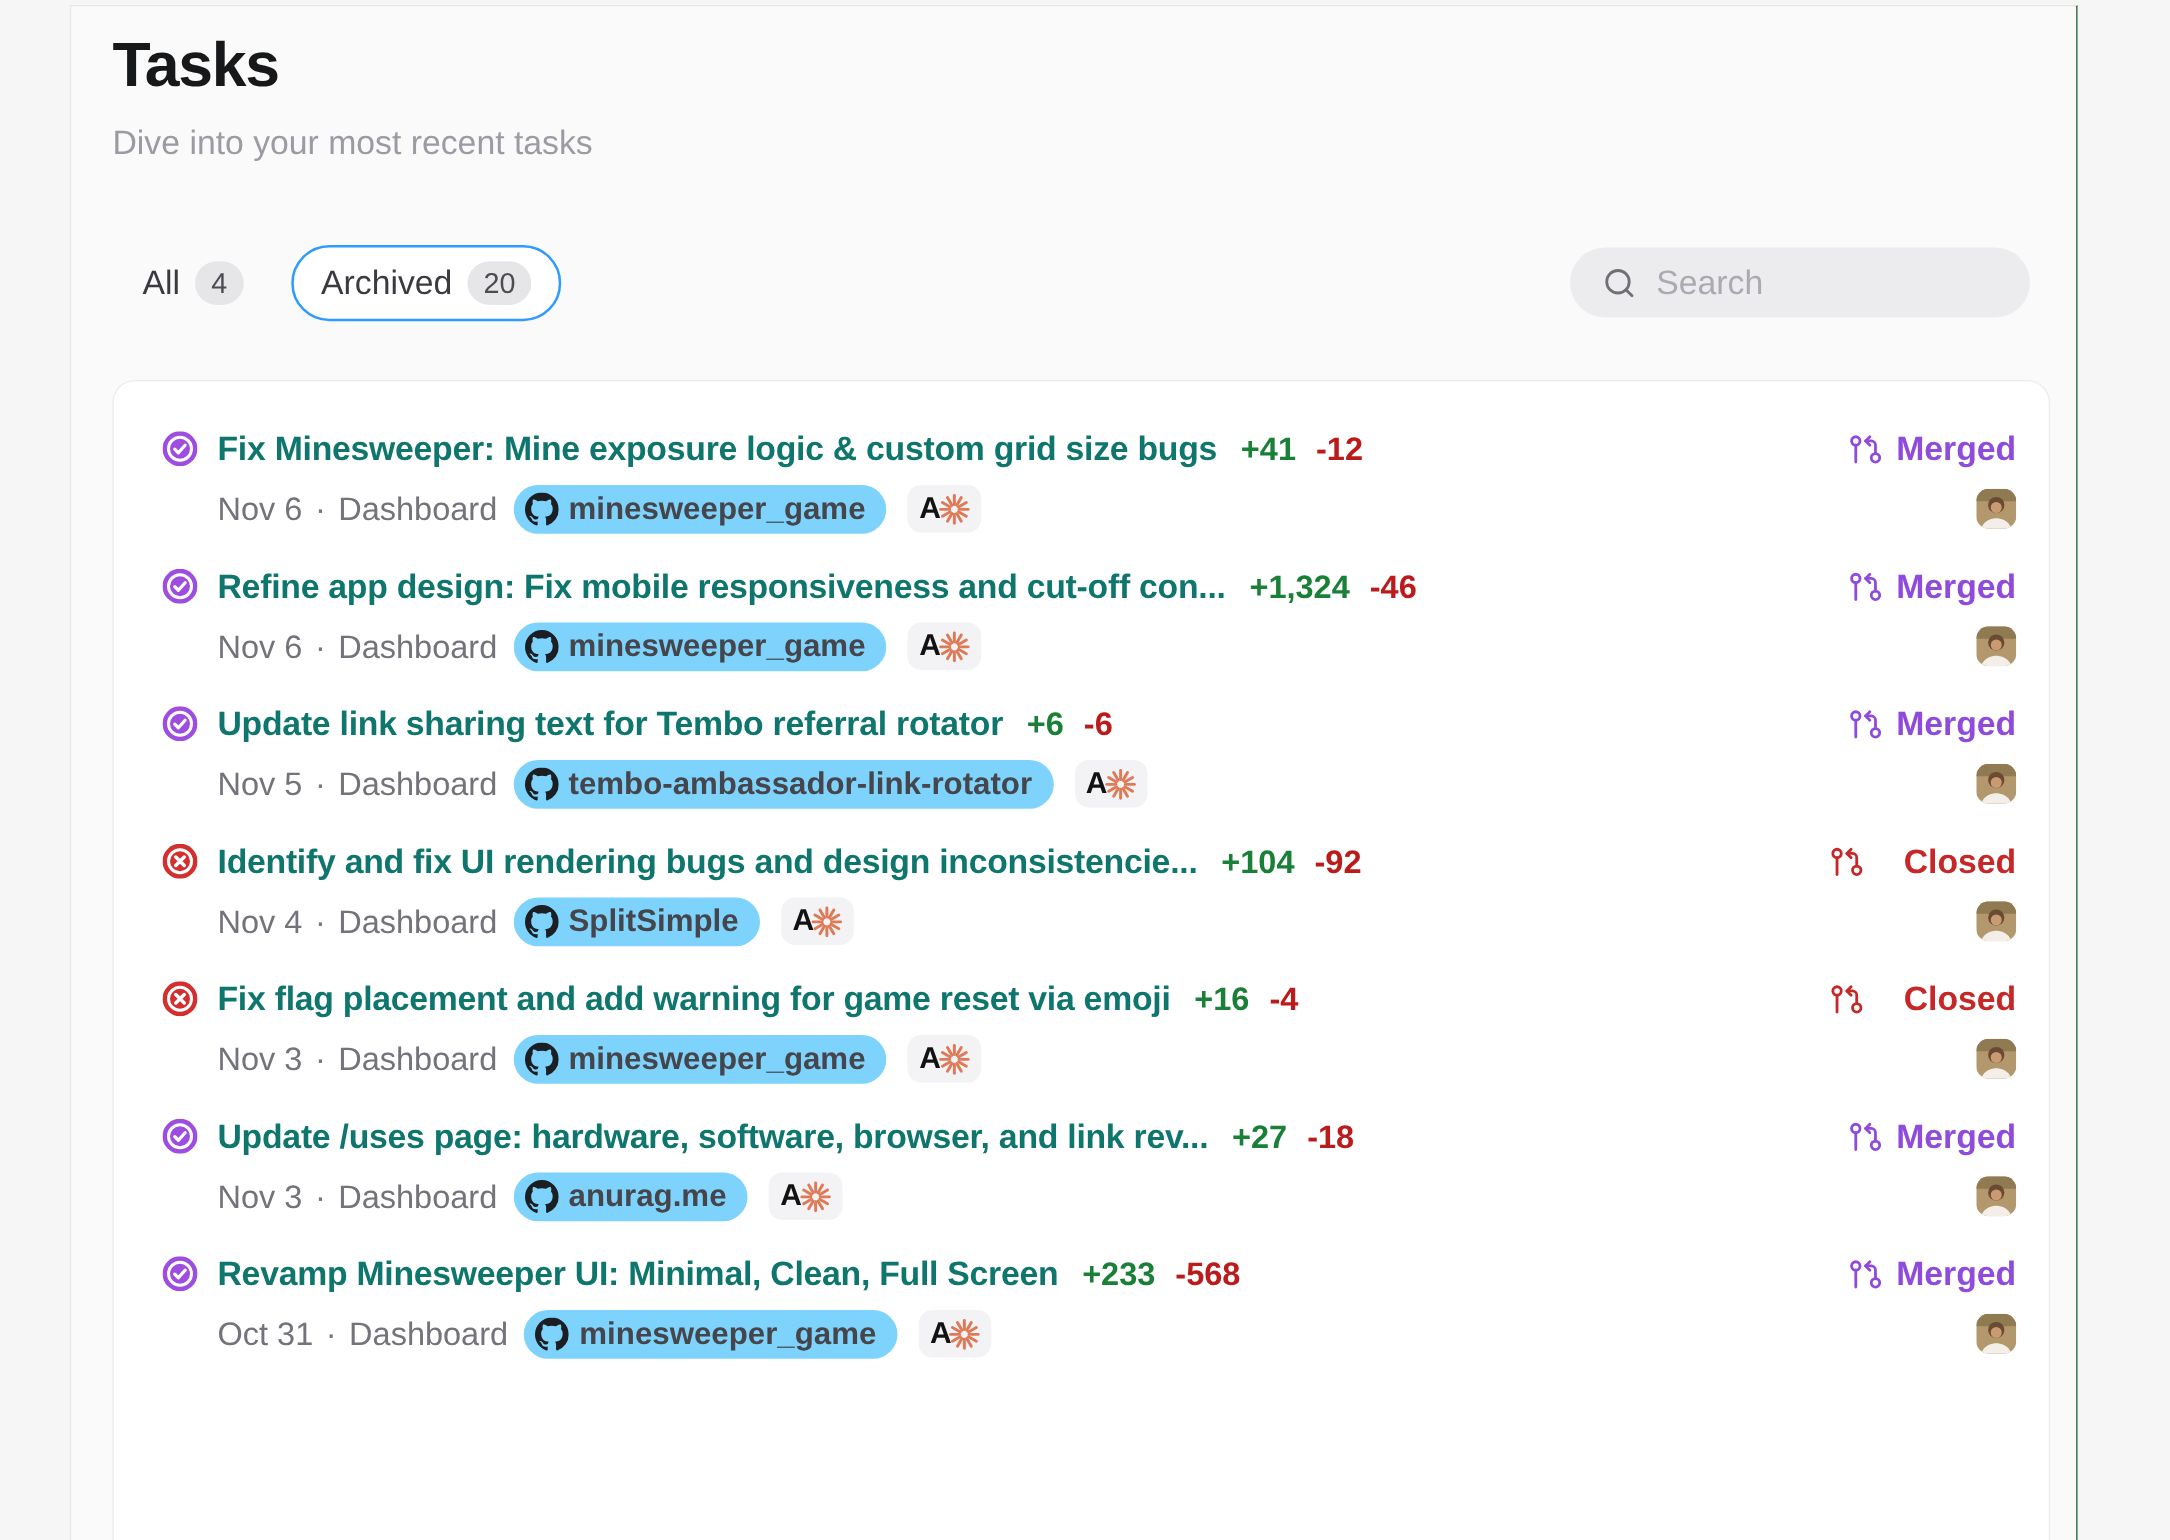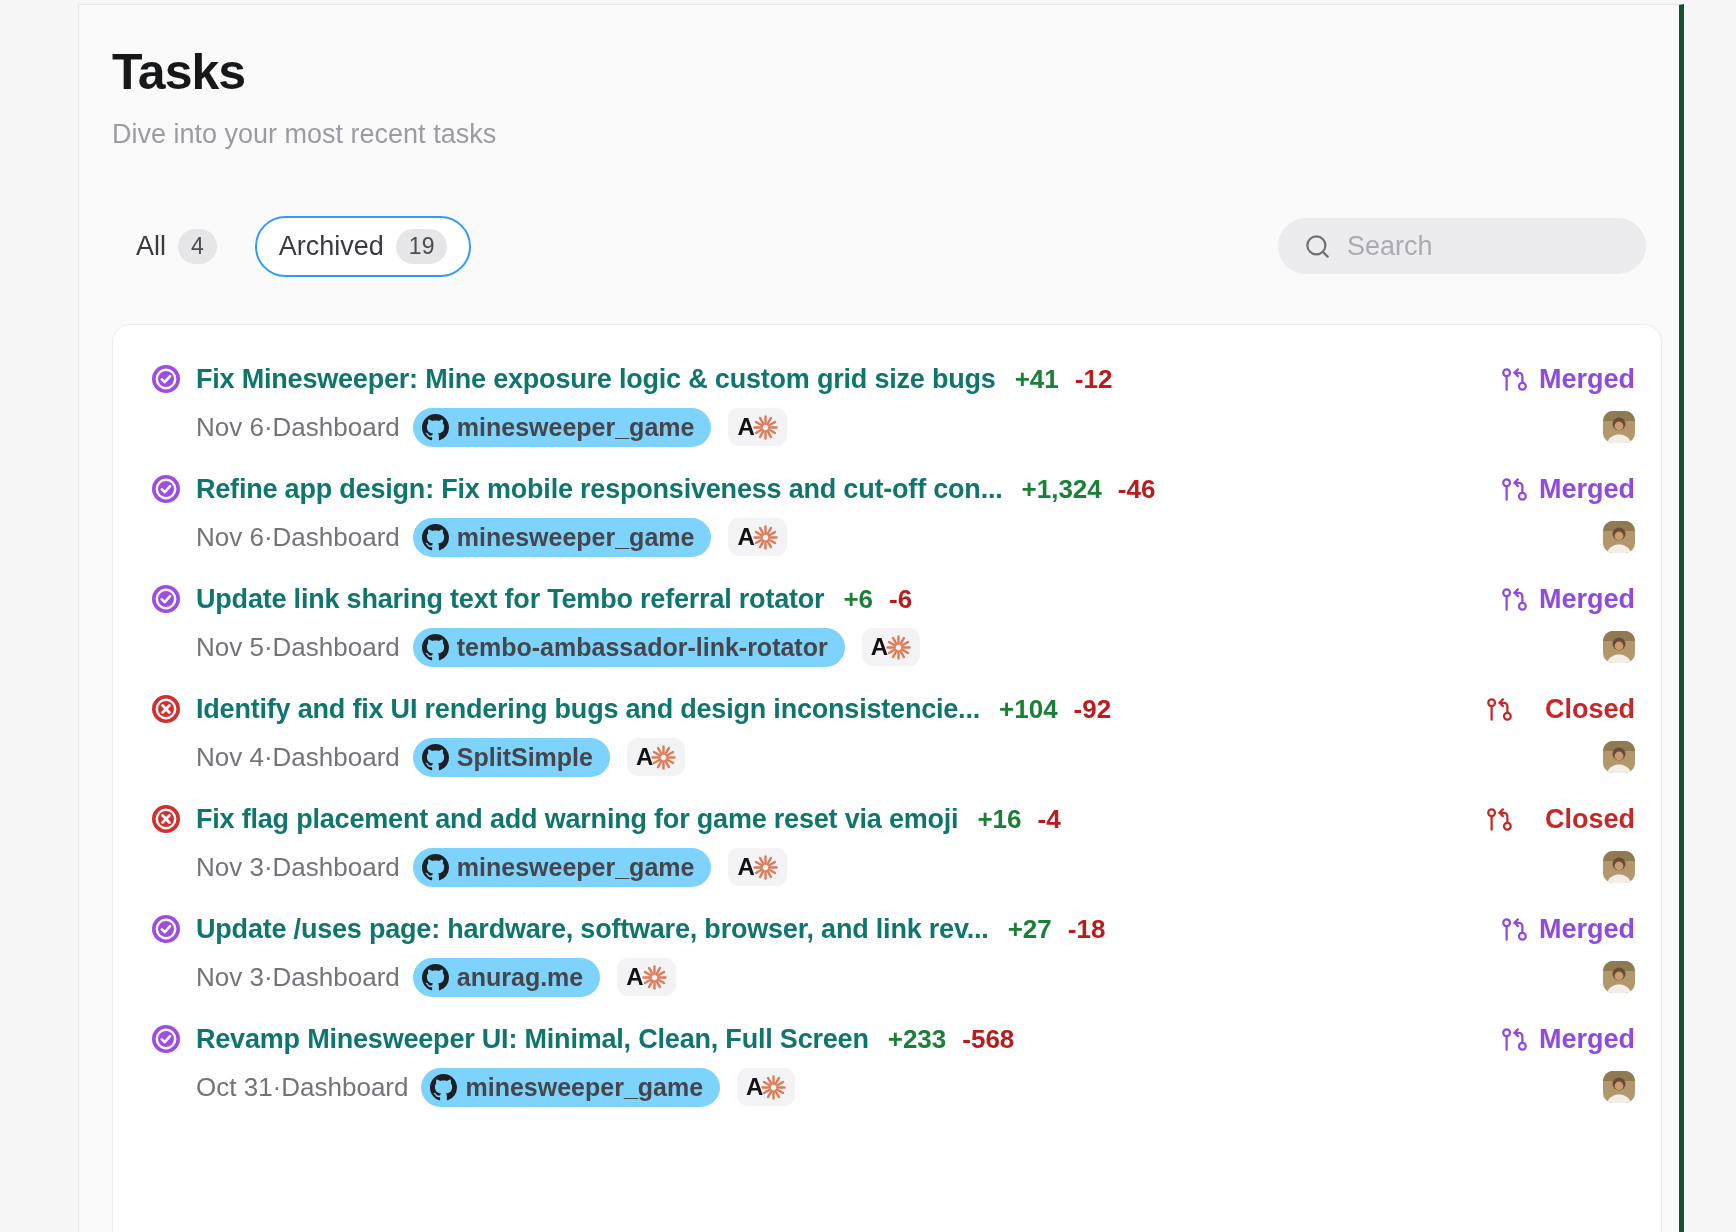--- a/index.html
+++ b/index.html
@@ -3,25 +3,25 @@
 <meta charset="utf-8">
 <style>
   html,body{margin:0;padding:0;}
   body{
     width:1736px;height:1232px;overflow:hidden;position:relative;
     background:#f6f6f7;
     font-family:"Liberation Sans","DejaVu Sans",sans-serif;
     -webkit-font-smoothing:antialiased;
   }
   .page-frame{
-    position:absolute;left:78px;top:4px;width:1606px;height:1228px;
+    position:absolute;left:56px;top:4px;width:1606px;height:1228px;
     background:#fafafa;
-    border-left:1px solid #e7e7e9;border-right:5px solid #14532d;border-top:1px solid #e7e7e9;
+    border-left:1px solid #e7e7e9;border-right:1px solid #14532d;border-top:1px solid #e7e7e9;
     box-sizing:border-box;
-    padding:41px 0 0 33px;
+    padding:21px 0 0 33px;
   }
   .page-title{
     font-size:50px;font-weight:700;color:#17181a;letter-spacing:-1px;line-height:1.05;
   }
   .page-subtitle{
     margin-top:20px;font-size:27px;color:#9b9ba3;
   }
   .toolbar{
     margin-top:66px;
     width:1550px;
@@ -72,21 +72,21 @@
   .row-status{
     margin-left:auto;display:flex;align-items:center;gap:11px;
     font-size:27px;font-weight:600;
   }
   .task-row.merged .row-status{color:var(--merged,#8f4bdb);}
   .task-row.closed .row-status{color:var(--closed,#c62828);gap:32px;}
   .row-line2{
     margin-top:10px;margin-left:44px;
     display:flex;align-items:center;gap:13px;min-height:40px;
   }
-  .meta-text{font-size:26px;color:#73737b;display:flex;align-items:center;gap:0;white-space:nowrap;}
+  .meta-text{font-size:26px;color:#73737b;display:flex;align-items:center;gap:10px;white-space:nowrap;}
   .repo-badge{
     display:flex;align-items:center;gap:8px;background:#7dd3fc;border-radius:999px;
     padding:5px 17px 5px 9px;cursor:pointer;
   }
   .repo-name{font-size:25px;font-weight:600;color:#45454b;white-space:nowrap;}
   .model-badge{
     display:flex;align-items:center;background:#f3f3f5;border-radius:11px;
     padding:5px 8px 5px 9px;margin-left:4px;
   }
   .model-a{font-size:24px;font-weight:800;color:#121212;margin-right:-3px;}
@@ -108,21 +108,21 @@
   <div class="toolbar">
     <div class="tabs" id="tabs">
   <div class="tab">
     <span class="tab-label">All</span>
     <span class="tab-count">4</span>
   </div>
 
 
   <div class="tab selected">
     <span class="tab-label">Archived</span>
-    <span class="tab-count">19</span>
+    <span class="tab-count">20</span>
   </div>
 </div>
     <div class="search-box">
       <svg width="27" height="27" viewBox="0 0 24 24" fill="none" stroke="#6f6f76" stroke-width="2" stroke-linecap="round" stroke-linejoin="round">
           <circle cx="11" cy="11" r="8"></circle>
           <path d="m21 21-4.35-4.35"></path>
         </svg>
       <input class="search-input" type="text" placeholder="Search" style="">
     </div>
   </div>

